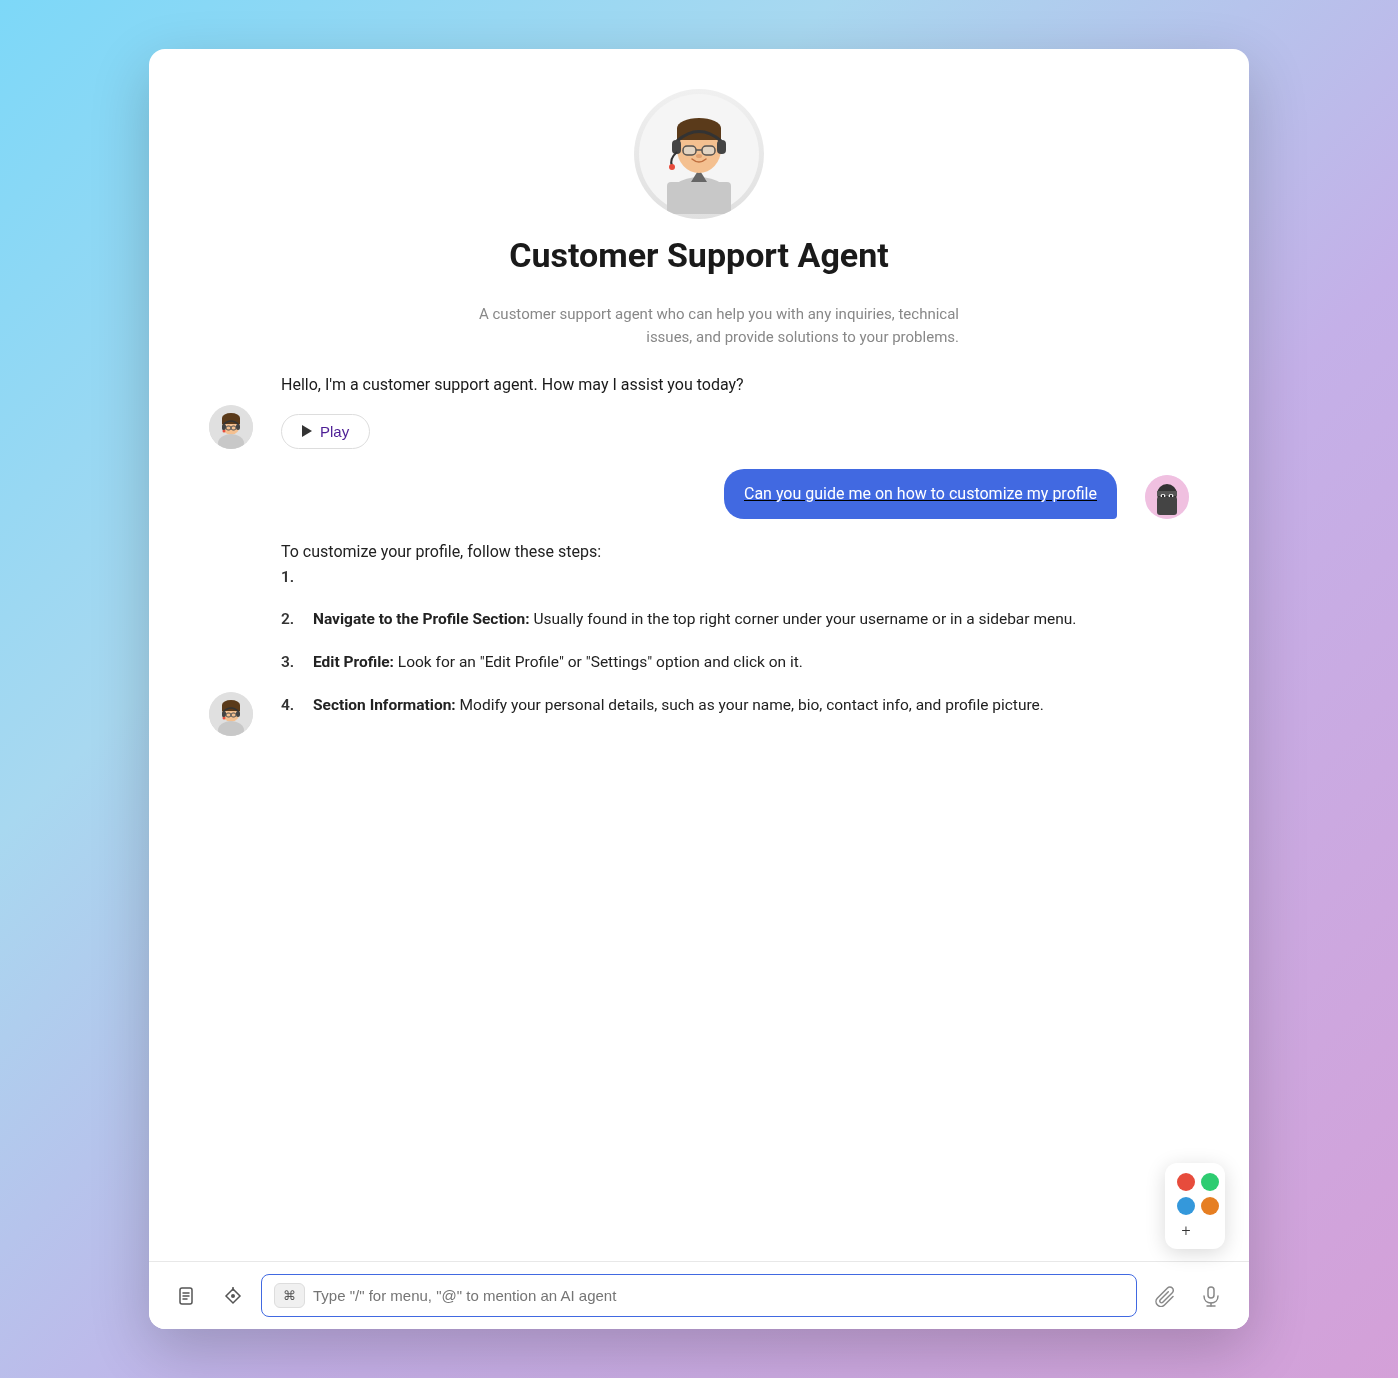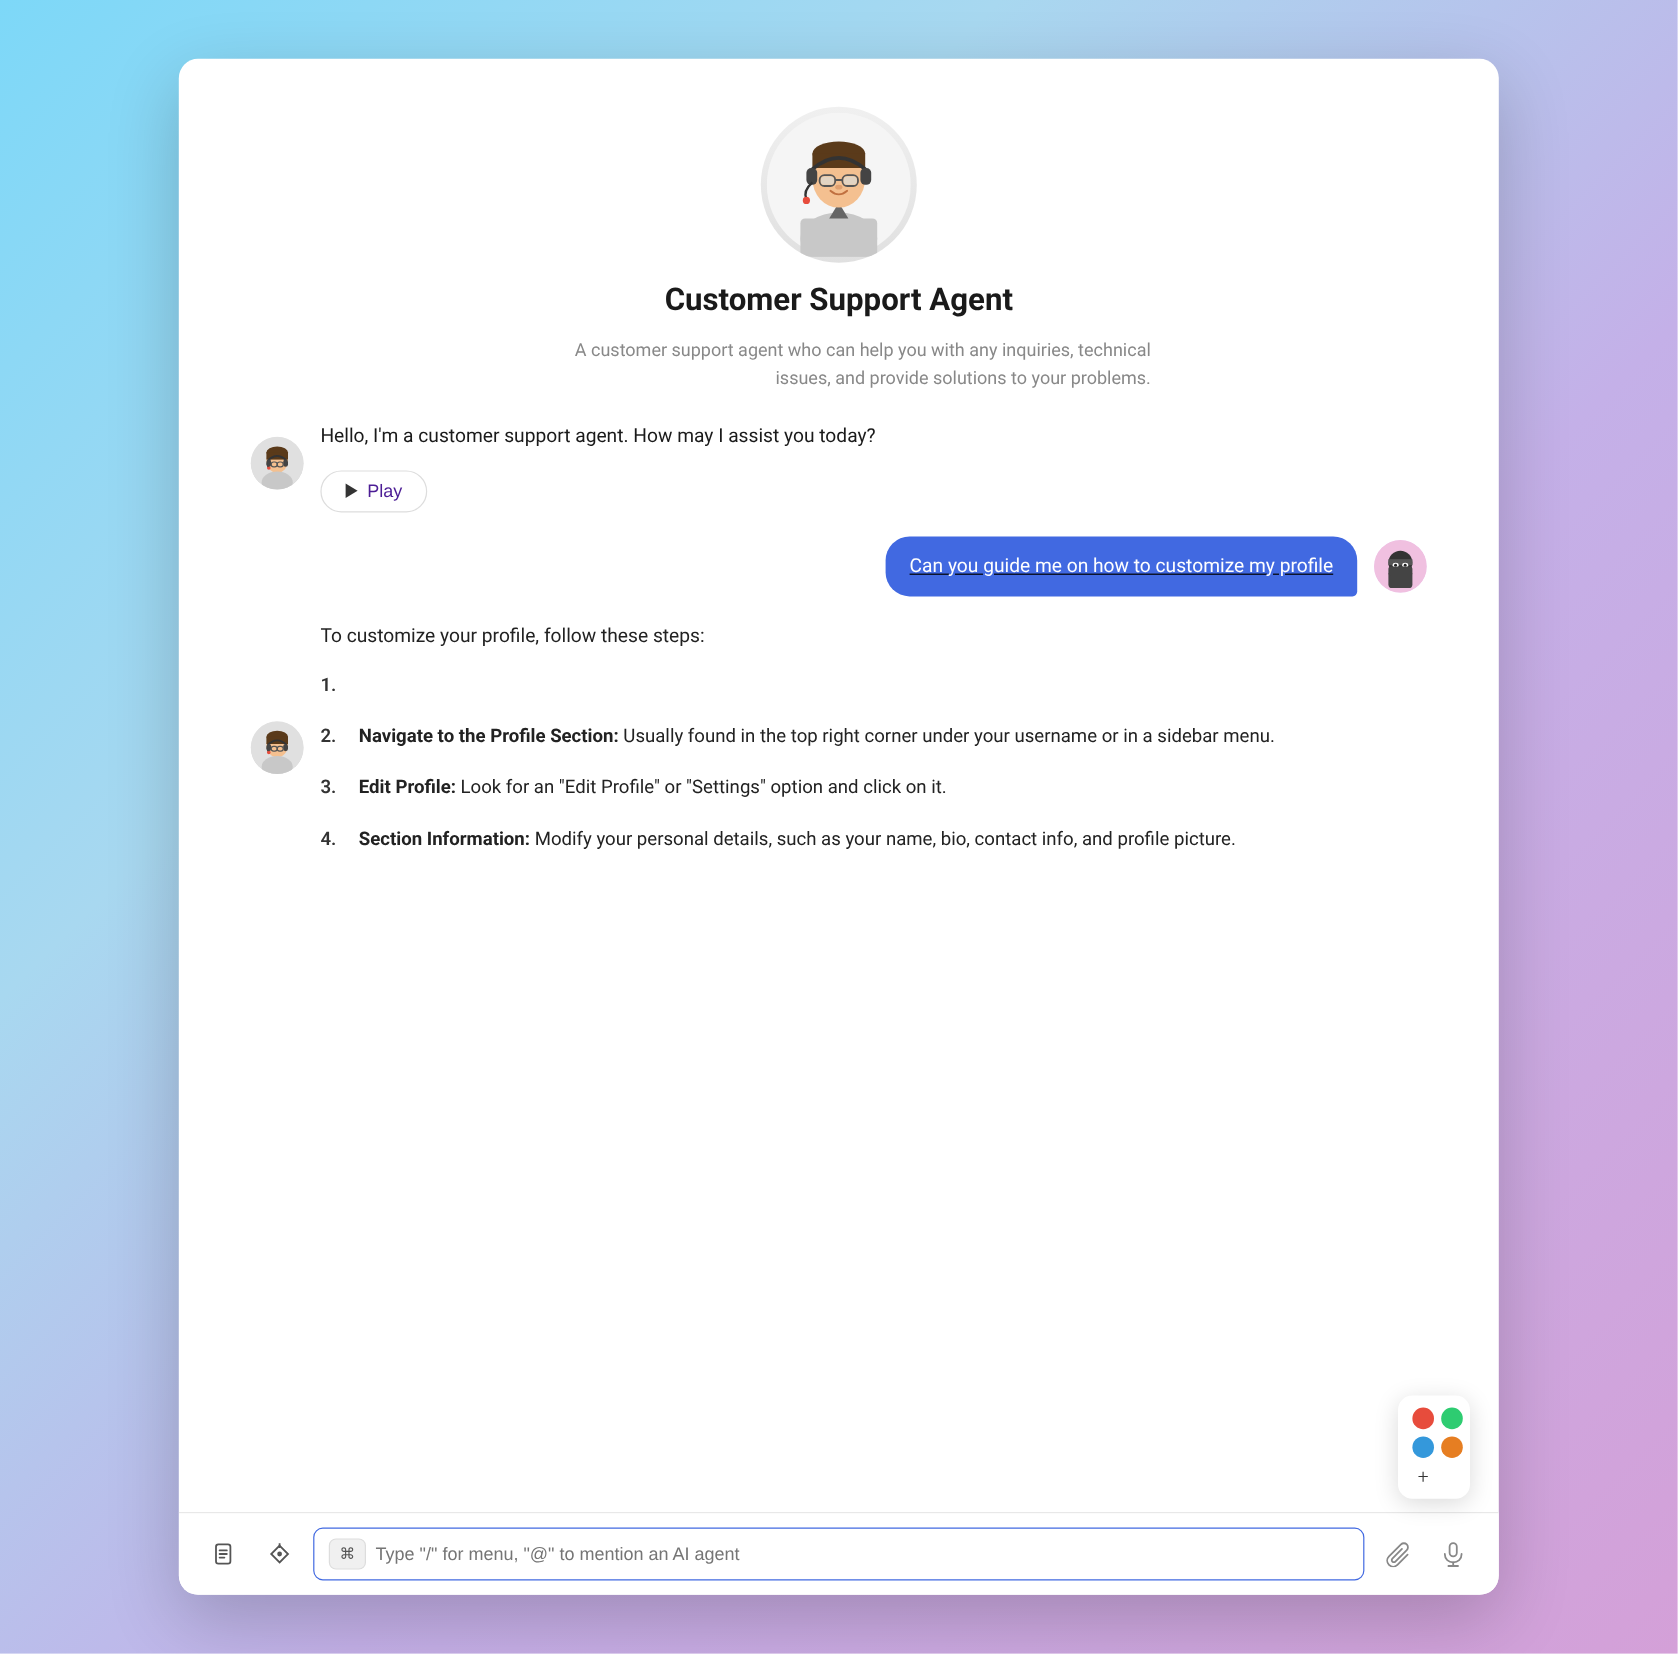--- a/index.html
+++ b/index.html
@@ -55,24 +55,24 @@
       overflow: hidden;
       margin-bottom: 16px;
     }
 
     .agent-avatar-svg {
       width: 120px;
       height: 120px;
     }
 
     .agent-title {
-      font-size: 26px;
+      font-size: 34px;
       font-weight: 700;
       color: #1a1a1a;
-      margin-bottom: 16px;
+      margin-bottom: 28px;
     }
 
     .agent-description {
       font-size: 15px;
       color: #888;
       text-align: right;
       max-width: 520px;
       line-height: 1.5;
     }
 
@@ -92,23 +92,23 @@
 
     .date-text {
       font-size: 13px;
       color: #aaa;
       padding: 0 16px;
     }
 
     
     .message-row {
       display: flex;
-      align-items: center;
+      align-items: flex-end;
       margin-bottom: 20px;
-      gap: 14px;
+      gap: 28px;
     }
 
     .message-row.user {
       justify-content: flex-end;
       text-decoration: underline;
     }
 
     .avatar-small {
       width: 44px;
       height: 44px;
@@ -169,21 +169,20 @@
       height: 0;
       border-style: solid;
       border-width: 6px 0 6px 10px;
       border-color: transparent transparent transparent #333;
     }
 
     
     .response-text {
       font-size: 16px;
       color: #222;
-      margin-bottom: 16px;
       line-height: 1.6;
     }
 
     .steps-list {
       padding-left: 0;
       list-style: none;
     }
 
     .step-item {
       display: flex;

